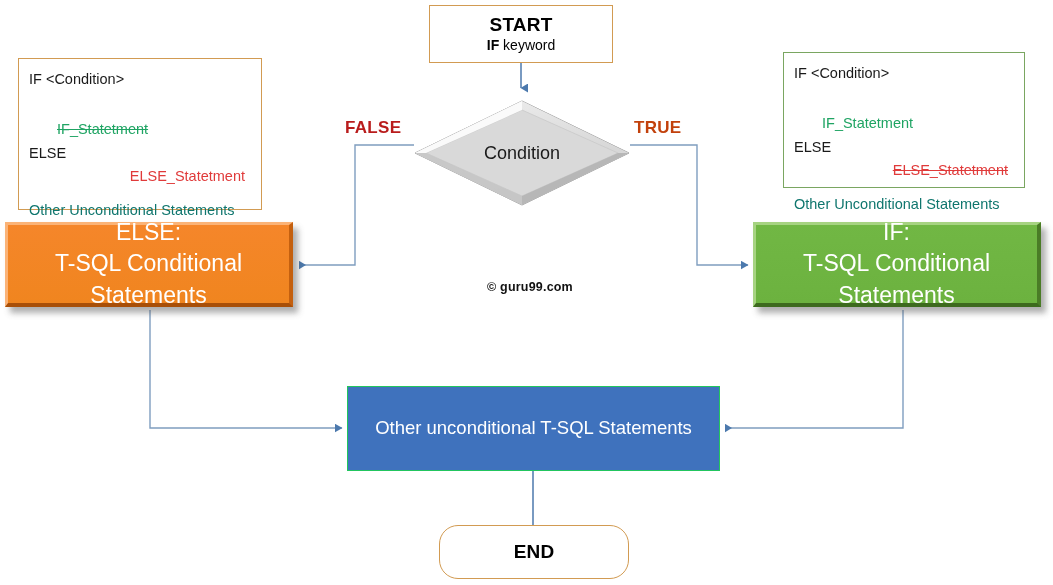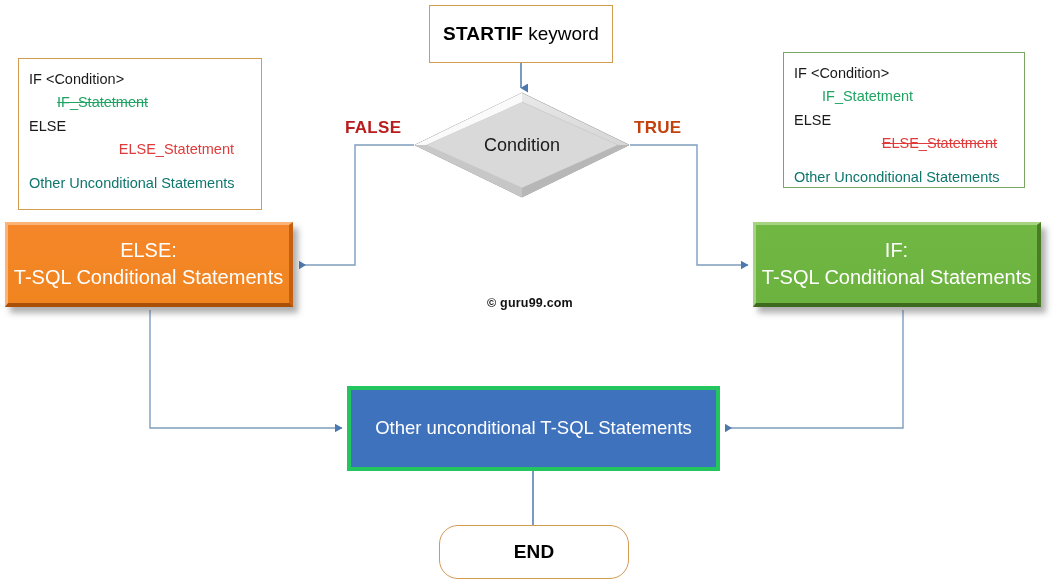--- a/index.html
+++ b/index.html
@@ -26,68 +26,69 @@
     pointer-events: none;
   }
 
   
   .term-box {
     position: absolute;
     box-sizing: border-box;
     background: #ffffff;
     border: 1.6px solid #d29b52;
     display: flex;
+    flex-direction: column;
     align-items: center;
     justify-content: center;
     color: #000000;
     z-index: 3;
   }
   .term-box .line1 {
     font-size: 19px;
     font-weight: bold;
     line-height: 1.25;
     letter-spacing: .2px;
   }
   .term-box .line2 {
-    font-size: 19px;
+    font-size: 14px;
     line-height: 1.25;
   }
   .term-box .line2 b { font-weight: bold; }
 
   #start-box { left: 429px; top: 5px; width: 184px; height: 58px; }
   #end-box   { left: 439px; top: 525px; width: 190px; height: 54px; border-radius: 19px; }
 
   
   .code-box {
     position: absolute;
     box-sizing: border-box;
     background: #ffffff;
     z-index: 3;
-    padding: 9px 27px 8px 10px;
+    padding: 9px 16px 8px 10px;
     font-size: 14.5px;
     color: #1a1a1a;
     line-height: 1.62;
   }
   #left-code  { left: 18px;  top: 58px; width: 244px; height: 152px; border: 1.4px solid #d29b52; }
   #right-code { left: 783px; top: 52px; width: 242px; height: 136px; border: 1.4px solid #7aa661; }
 
   .code-line { white-space: pre; }
-  .code-indent { padding-left: 28px; }
+  .code-indent { padding-left: 28px; margin-top: 27px; }
   .code-indent2 { padding-left: 22px; text-align: right; }
   .tok-green { color: #1fa463; }
   .tok-red   { color: #e03a3a; }
   .struck { text-decoration: line-through; text-decoration-thickness: 1.4px; }
   .code-spacer { height: 10px; }
   .code-final { font-size: 14.5px; color: #0f766e; }
 
   
   #diamond-wrap {
     position: absolute;
     left: 414px;
-    top: 92px;
+    top: 100px;
     width: 216px;
     height: 106px;
     z-index: 4;
   }
   #diamond-wrap .dia-label {
     position: absolute;
     left: 0; right: 0;
     top: 50%;
     transform: translateY(-50%);
     text-align: center;
@@ -109,21 +110,21 @@
 
   
   .proc3d {
     position: absolute;
     box-sizing: border-box;
     display: flex;
     align-items: center;
     justify-content: center;
     text-align: center;
     color: #ffffff;
-    font-size: 20px;
+    font-size: 23px;
     line-height: 1.35;
     z-index: 4;
   }
   #else-box {
     left: 5px; top: 222px; width: 288px; height: 85px;
     background: linear-gradient(#f5862a, #f0851f);
     border-top: 3px solid #fbb377;
     border-left: 3px solid #fbb377;
     border-right: 4px solid #c4600f;
     border-bottom: 4px solid #a84f08;
@@ -135,36 +136,35 @@
     border-top: 3px solid #a6d381;
     border-left: 3px solid #a6d381;
     border-right: 4px solid #4a7c26;
     border-bottom: 4px solid #3d6a1e;
     box-shadow: 5px 6px 6px rgba(80,80,80,.45);
     justify-content: center;
   }
   #uncond-box {
     left: 347px; top: 386px; width: 373px; height: 85px;
     background: #3f72bd;
-    border: 4px solid #22c55e;
+    border: 1px solid #22c55e;
     font-size: 18.5px;
     z-index: 4;
   }
 
   
   #watermark {
     position: absolute;
     left: 487px;
     top: 280px;
     font-size: 12.5px;
     font-weight: bold;
     color: #111111;
     letter-spacing: .2px;
     z-index: 5;
-    margin-top: 16px;
   }
 </style>
 </head>
 <body>
 
 <div id="canvas">
 
   <svg id="wires" viewBox="0 0 1053 585" xmlns="http://www.w3.org/2000/svg">
     <defs>
       <marker id="arrow-down" markerWidth="9" markerHeight="9" refX="4.5" refY="7" orient="auto" markerUnits="userSpaceOnUse">

